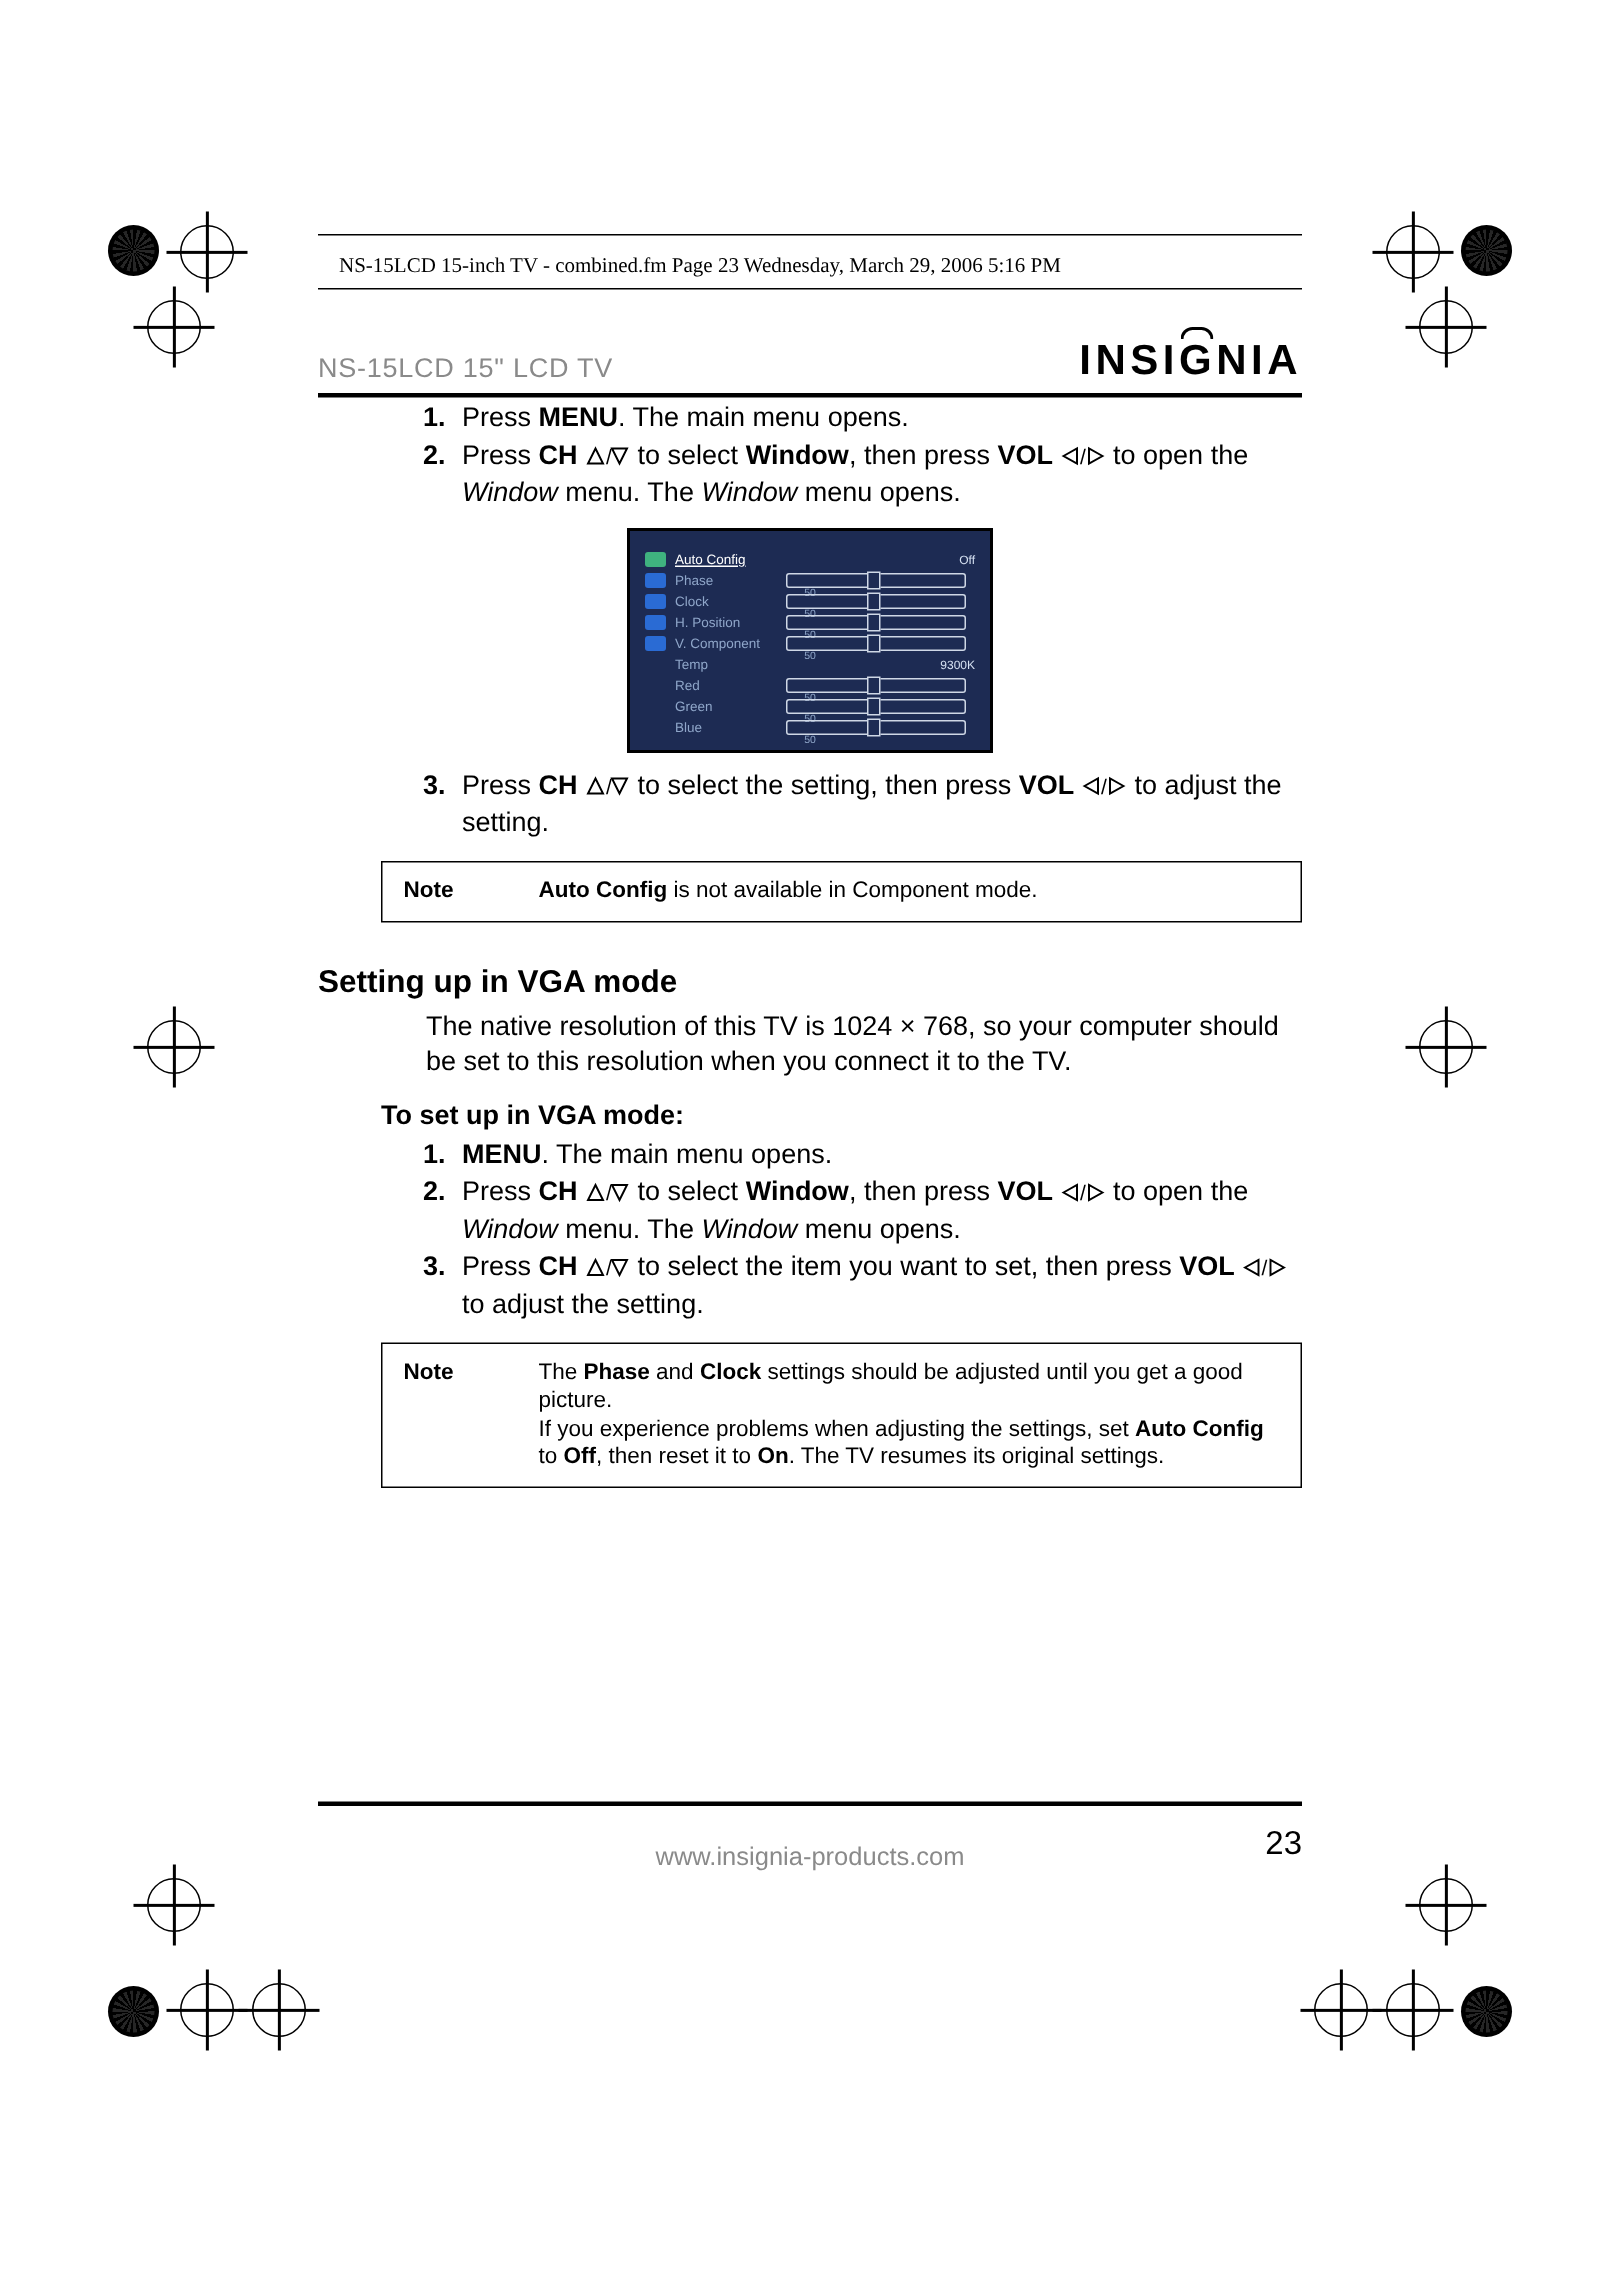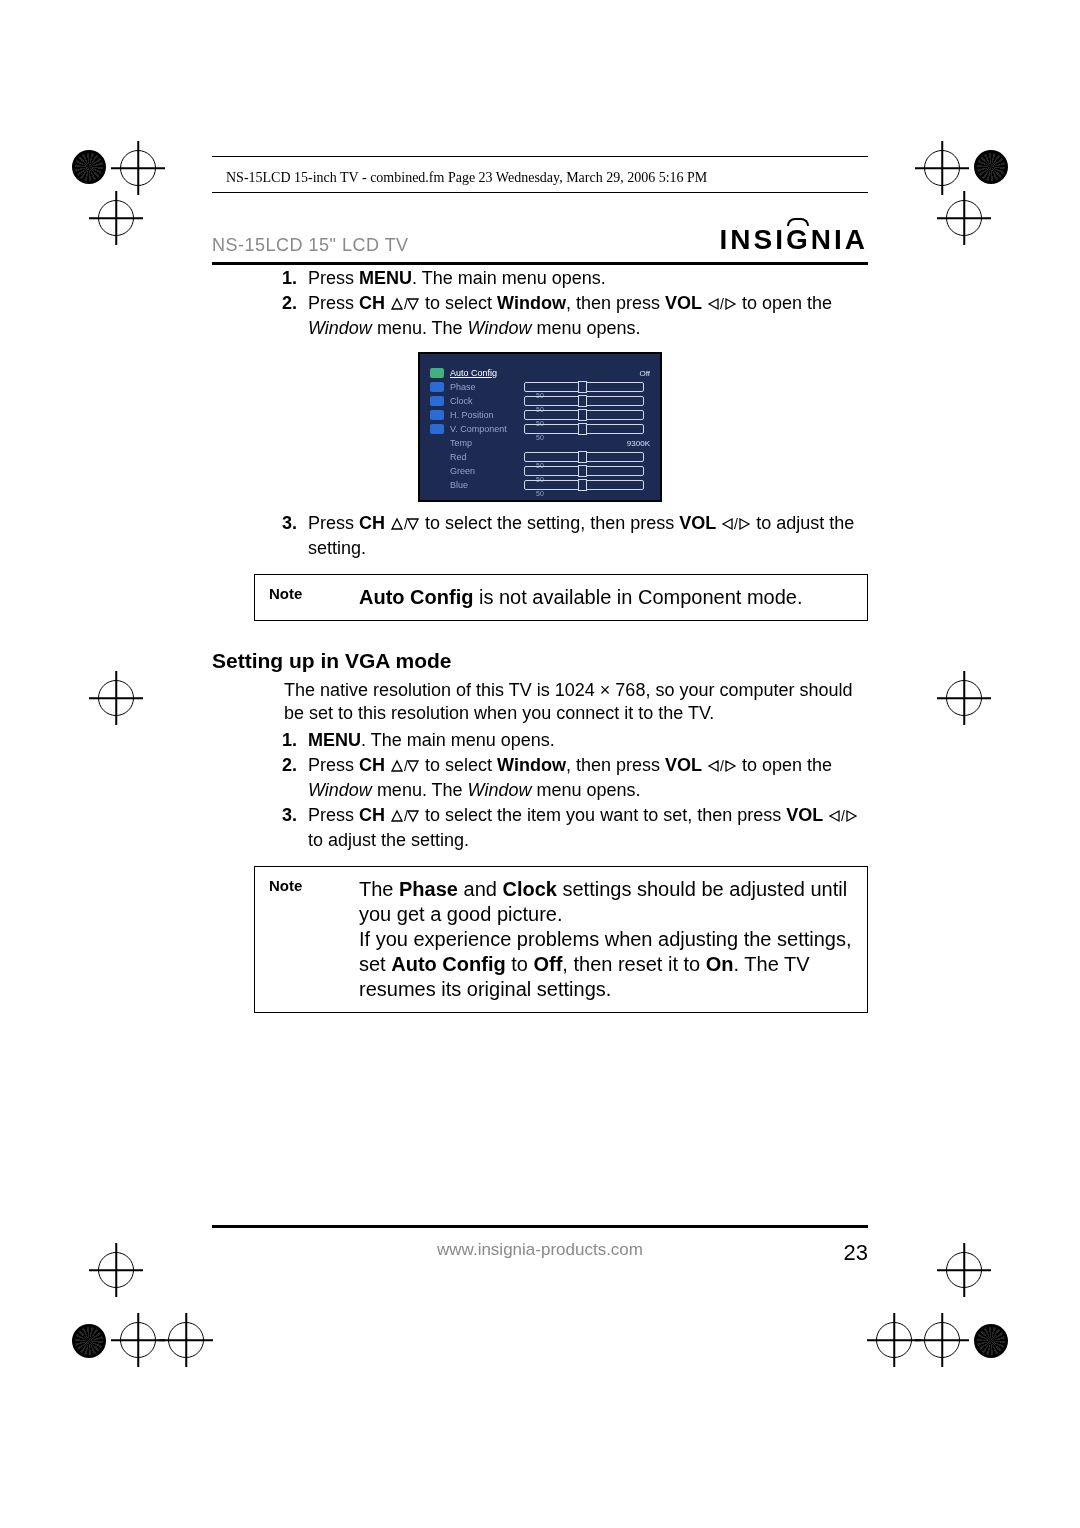--- a/index.html
+++ b/index.html
@@ -39,24 +39,24 @@
   .osd-row .ic{width:14px;height:10px;margin-right:6px;border-radius:2px}
   .osd-row .lbl{width:68px}
   .osd-row .val{margin-left:auto;color:#d6e1f2;font-size:8px}
   .osd-row .bar{flex:1;height:8px;border:1px solid #cfd8e6;border-radius:2px;position:relative;margin:0 6px}
   .osd-row .bar::after{content:"";position:absolute;left:45%;top:-2px;bottom:-2px;width:7px;background:#1d2b53;border:1px solid #cfd8e6}
   .osd-row .sub{position:absolute;left:50%;top:10px;transform:translateX(-50%);font-size:7px;color:#8fa6c9}
   .osd-row.rel{position:relative}
   .osd-row.first .lbl{color:#fff;text-decoration:underline}
   .notebox{border:1px solid #000;margin:14px 0 14px 42px;display:flex;align-items:flex-start}
   .notebox .lab{width:90px;padding:10px 0 10px 14px;font-weight:bold;font-size:15px}
-  .notebox .txt{flex:1;padding:10px 12px 10px 0;font-size:20px;line-height:1.25}
+  .notebox .txt{flex:1;padding:10px 12px 10px 0;font-size:15px;line-height:1.25}
   .para{margin:4px 0 4px 72px}
   .footer{position:absolute;left:212px;right:212px;bottom:268px;border-top:3px solid #000;padding-top:12px;display:flex;justify-content:space-between;font-size:17px}
-  .footer .url{color:#8a8a8a;margin:0 auto}
+  .footer .url{color:#8a8a8a;margin:12px auto}
   .footer .pg{position:absolute;right:0;font-size:22px}
 </style>
 </head>
 <body>
 
 <div class="reg ball" style="left:72px;top:150px"></div>
 <div class="reg ball" style="right:72px;top:150px"></div>
 <div class="reg ball" style="left:72px;bottom:170px"></div>
 <div class="reg ball" style="right:72px;bottom:170px"></div>
 
@@ -192,20 +192,21 @@
 
   <div class="notebox">
     <div class="lab">Note</div>
     <div class="txt">
       <b>Auto Config</b><span> is not available in Component mode.</span>
     </div>
   </div>
 
   <h2>Setting up in VGA mode</h2>
   <div class="body para">The native resolution of this TV is 1024 × 768, so your computer should be set to this resolution when you connect it to the TV.</div>
+  <h3>To set up in VGA mode:</h3>
   <ol class="body">
     <li>
       <b>MENU</b><span>. The main menu opens.</span>
     </li>
     <li>
       <span>Press </span><b>CH</b>
       <span class="tri">
         <svg width="30" height="14">
             <polygon points="7,2 12,12 2,12" fill="none" stroke="#000" stroke-width="1.3"></polygon>
             <text x="14" y="12" font-size="14">/</text>

